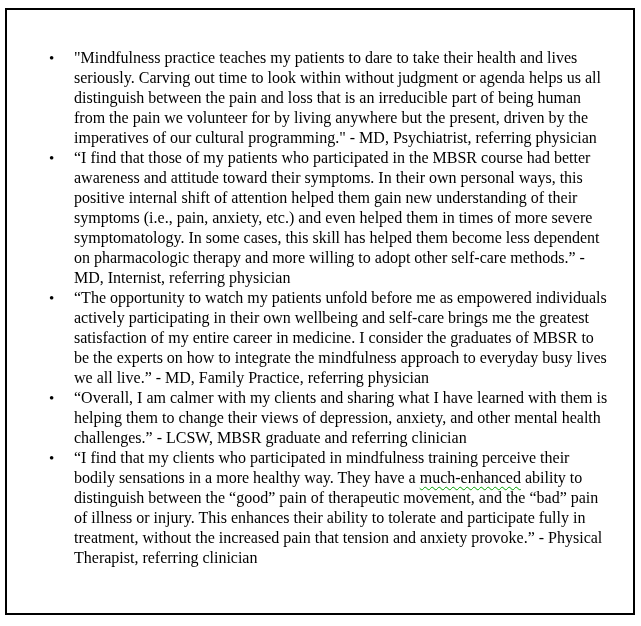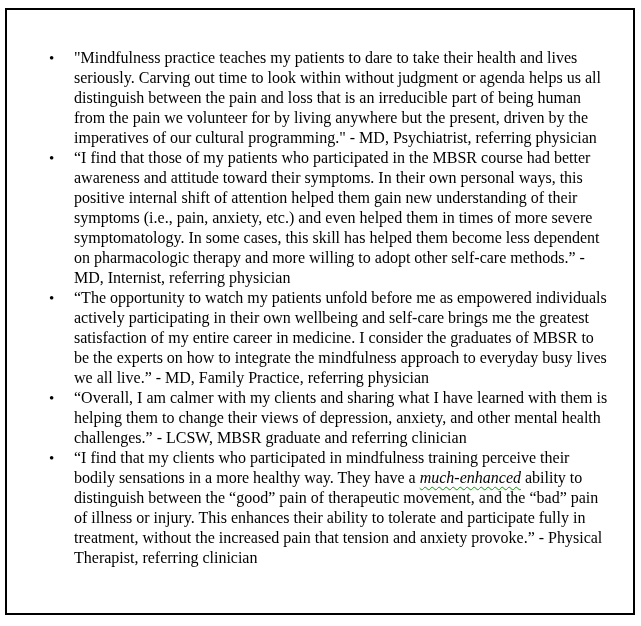--- a/index.html
+++ b/index.html
@@ -40,21 +40,20 @@
     left: -25px;
     top: 0;
     font-size: 15px;
   }
   .grammar-flag {
     text-decoration: underline;
     text-decoration-style: wavy;
     text-decoration-color: #00a000;
     text-decoration-thickness: 1px;
     text-underline-offset: 3px;
-    font-style: italic;
   }
 </style>
 </head>
 <body>
 
 <div class="page">
   <ul class="quote-list">
     <li class="quote-item"><span class="bullet">•</span><span>"Mindfulness practice teaches my patients to dare to take their health and lives seriously. Carving out time to look within without judgment or agenda helps us all distinguish between the pain and loss that is an irreducible part of being human from the pain we volunteer for by living anywhere but the present, driven by the imperatives of our cultural programming." - MD, Psychiatrist, referring physician</span></li>
     <li class="quote-item"><span class="bullet">•</span><span>“I find that those of my patients who participated in the MBSR course had better awareness and attitude toward their symptoms. In their own personal ways, this positive internal shift of attention helped them gain new understanding of their symptoms (i.e., pain, anxiety, etc.) and even helped them in times of more severe symptomatology. In some cases, this skill has helped them become less dependent on pharmacologic therapy and more willing to adopt other self-care methods.” - MD, Internist, referring physician</span></li>
     <li class="quote-item"><span class="bullet">•</span><span>“The opportunity to watch my patients unfold before me as empowered individuals actively participating in their own wellbeing and self-care brings me the greatest satisfaction of my entire career in medicine. I consider the graduates of MBSR to be the experts on how to integrate the mindfulness approach to everyday busy lives we all live.” - MD, Family Practice, referring physician</span></li>

